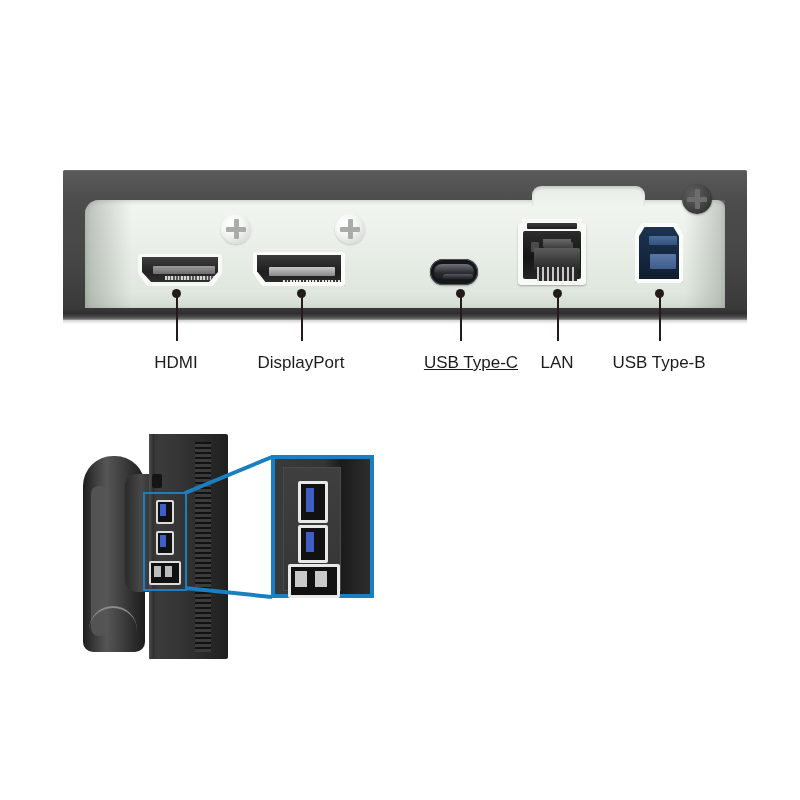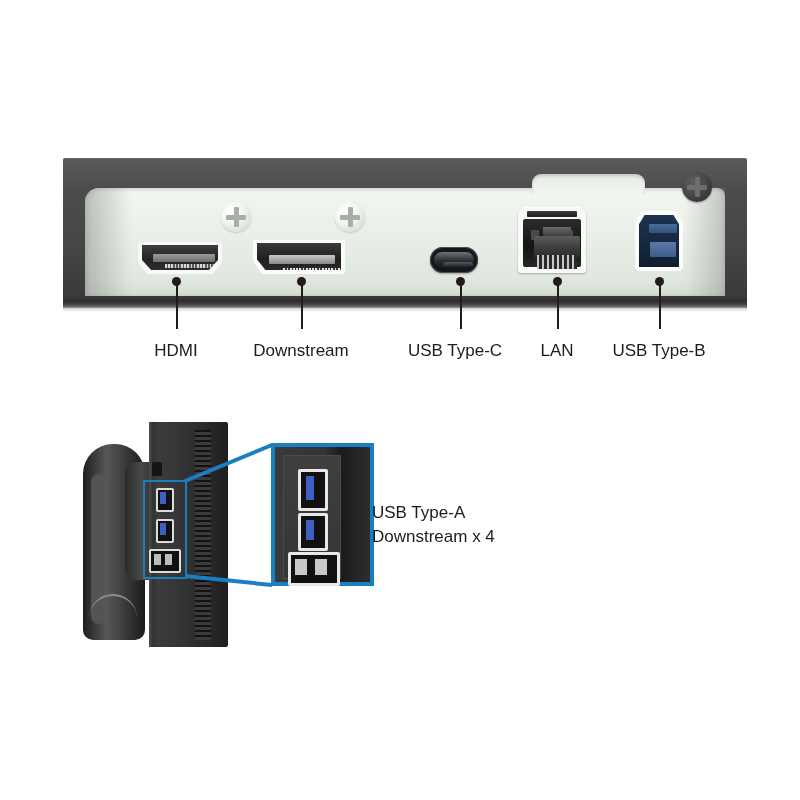--- a/index.html
+++ b/index.html
@@ -1,19 +1,19 @@
 <!DOCTYPE html>
 <html><head>
 <meta charset="utf-8">
 <style>
   html,body{margin:0;padding:0;background:#ffffff;}
   body{width:800px;height:800px;position:relative;overflow:hidden;
        font-family:"Liberation Sans", sans-serif;color:#1a1a1a;}
 
-  .stage{position:absolute;inset:0;}
+  .stage{position:absolute;inset:0;margin-top:12px;}
 
   
   #io-panel{position:absolute;left:63px;top:158px;width:684px;height:150px;}
 
   
   .bezel{position:absolute;left:0;top:0;width:100%;height:150px;
          background:linear-gradient(180deg,#5a5a5a 0%,#4c4c4c 22%,#464646 60%,#3a3a3a 92%,#2c2c2c 100%);
          border-radius:3px 3px 2px 2px;}
   .bezel-hiline{position:absolute;left:0;top:0;width:100%;height:2px;
          background:linear-gradient(180deg,#6e6e6e,#545454);border-radius:3px 3px 0 0;}
@@ -248,23 +248,23 @@
   <div class="dot" style="left:553px;top:277px;"></div>
   <div class="leader" style="left:557px;top:281px;height:48px;"></div>
 
   <div class="dot" style="left:655px;top:277px;"></div>
   <div class="leader" style="left:659px;top:281px;height:48px;"></div>
 
   <div class="lbl" style="left:116px;top:340px;width:120px;">
     <span>HDMI</span>
   </div>
   <div class="lbl" style="left:231px;top:340px;width:140px;">
-    <span>Downstream</span>
-  </div>
-  <div class="lbl" style="left:375px;top:340px;width:160px;">
+    <span>DisplayPort</span>
+  </div>
+  <div class="lbl" style="left:391px;top:340px;width:160px;text-decoration:underline;">
     <span>USB Type-C</span>
   </div>
   <div class="lbl" style="left:517px;top:340px;width:80px;">
     <span>LAN</span>
   </div>
   <div class="lbl" style="left:599px;top:340px;width:120px;">
     <span>USB Type-B</span>
   </div>
 
   <div id="side-view">
@@ -304,18 +304,14 @@
       <div class="mag-port" style="left:14px;top:57px;width:24px;height:32px;">
         <div class="mag-blue" style="position:absolute;left:5px;top:4px;width:8px;height:20px;"></div>
       </div>
       <div class="mag-port" style="left:4px;top:96px;width:46px;height:28px;">
         <div class="mag-white" style="position:absolute;left:4px;top:4px;width:12px;height:16px;"></div>
         <div class="mag-white" style="position:absolute;left:24px;top:4px;width:12px;height:16px;"></div>
       </div>
     </div>
   </div>
 
-  <div class="lbl-a">
-    <div>USB Type-A</div>
-    <div>Downstream x 4</div>
-  </div>
 
 </div>
 
 </body></html>

